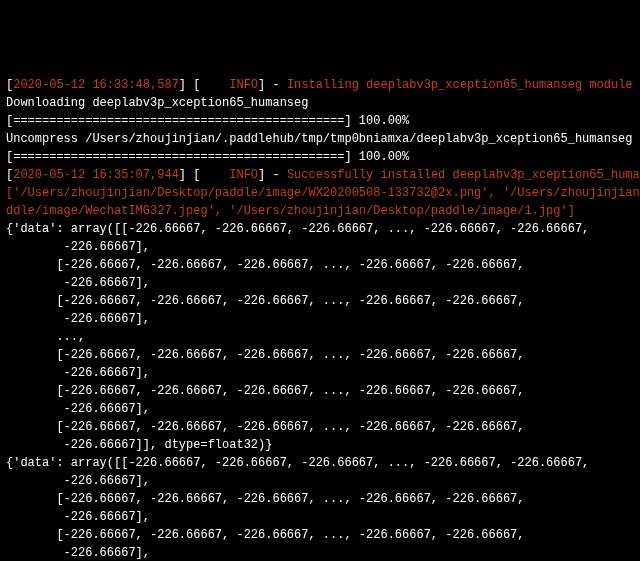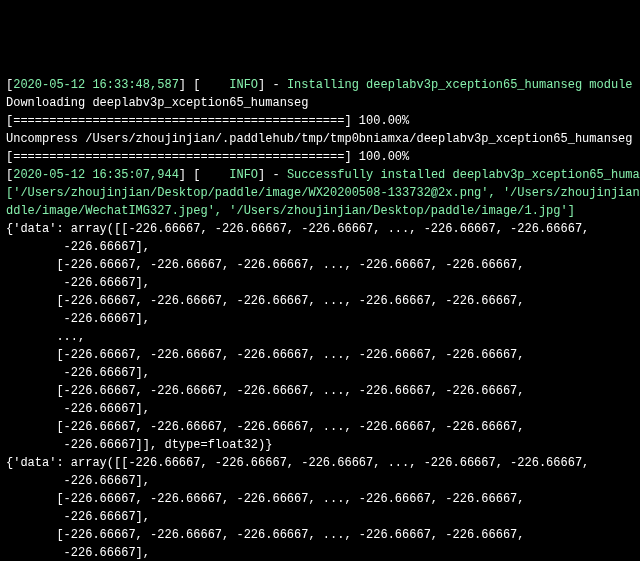--- a/index.html
+++ b/index.html
@@ -8,21 +8,21 @@
       color: #ccc;
       font-family: "Consolas", "Monaco", "Courier New", monospace;
       font-size: 12px;
       line-height: 1.5;
       padding: 4px 6px;
       width: 640px;
       white-space: pre;
       overflow: hidden;
     }
     .white { color: #fff; }
-    .green { color: #86efac; }
+    .green { color: #c2410c; }
   </style>
 </head>
 <body>
 
 
 
 <div id="terminal"><div><span class="white">[</span><span class="green">2020-05-12 16:33:48,587</span><span class="white">] [    </span><span class="green">INFO</span><span class="white">] - </span><span class="green">Installing deeplabv3p_xception65_humanseg module</span></div><div><span class="white">Downloading deeplabv3p_xception65_humanseg</span></div><div><span class="white">[==============================================] 100.00%</span></div><div><span class="white">Uncompress /Users/zhoujinjian/.paddlehub/tmp/tmp0bniamxa/deeplabv3p_xception65_humanseg</span></div><div><span class="white">[==============================================] 100.00%</span></div><div><span class="white">[</span><span class="green">2020-05-12 16:35:07,944</span><span class="white">] [    </span><span class="green">INFO</span><span class="white">] - </span><span class="green">Successfully installed deeplabv3p_xception65_humanseg-1.1.0</span></div><div><span class="green">['/Users/zhoujinjian/Desktop/paddle/image/WX20200508-133732@2x.png', '/Users/zhoujinjian/Desktop/pa</span></div><div><span class="green">ddle/image/WechatIMG327.jpeg', '/Users/zhoujinjian/Desktop/paddle/image/1.jpg']</span></div><div><span class="white">{'data': array([[-226.66667, -226.66667, -226.66667, ..., -226.66667, -226.66667,</span></div><div><span class="white">        -226.66667],</span></div><div><span class="white">       [-226.66667, -226.66667, -226.66667, ..., -226.66667, -226.66667,</span></div><div><span class="white">        -226.66667],</span></div><div><span class="white">       [-226.66667, -226.66667, -226.66667, ..., -226.66667, -226.66667,</span></div><div><span class="white">        -226.66667],</span></div><div><span class="white">       ...,</span></div><div><span class="white">       [-226.66667, -226.66667, -226.66667, ..., -226.66667, -226.66667,</span></div><div><span class="white">        -226.66667],</span></div><div><span class="white">       [-226.66667, -226.66667, -226.66667, ..., -226.66667, -226.66667,</span></div><div><span class="white">        -226.66667],</span></div><div><span class="white">       [-226.66667, -226.66667, -226.66667, ..., -226.66667, -226.66667,</span></div><div><span class="white">        -226.66667]], dtype=float32)}</span></div><div><span class="white">{'data': array([[-226.66667, -226.66667, -226.66667, ..., -226.66667, -226.66667,</span></div><div><span class="white">        -226.66667],</span></div><div><span class="white">       [-226.66667, -226.66667, -226.66667, ..., -226.66667, -226.66667,</span></div><div><span class="white">        -226.66667],</span></div><div><span class="white">       [-226.66667, -226.66667, -226.66667, ..., -226.66667, -226.66667,</span></div><div><span class="white">        -226.66667],</span></div></div>
 
 
 

